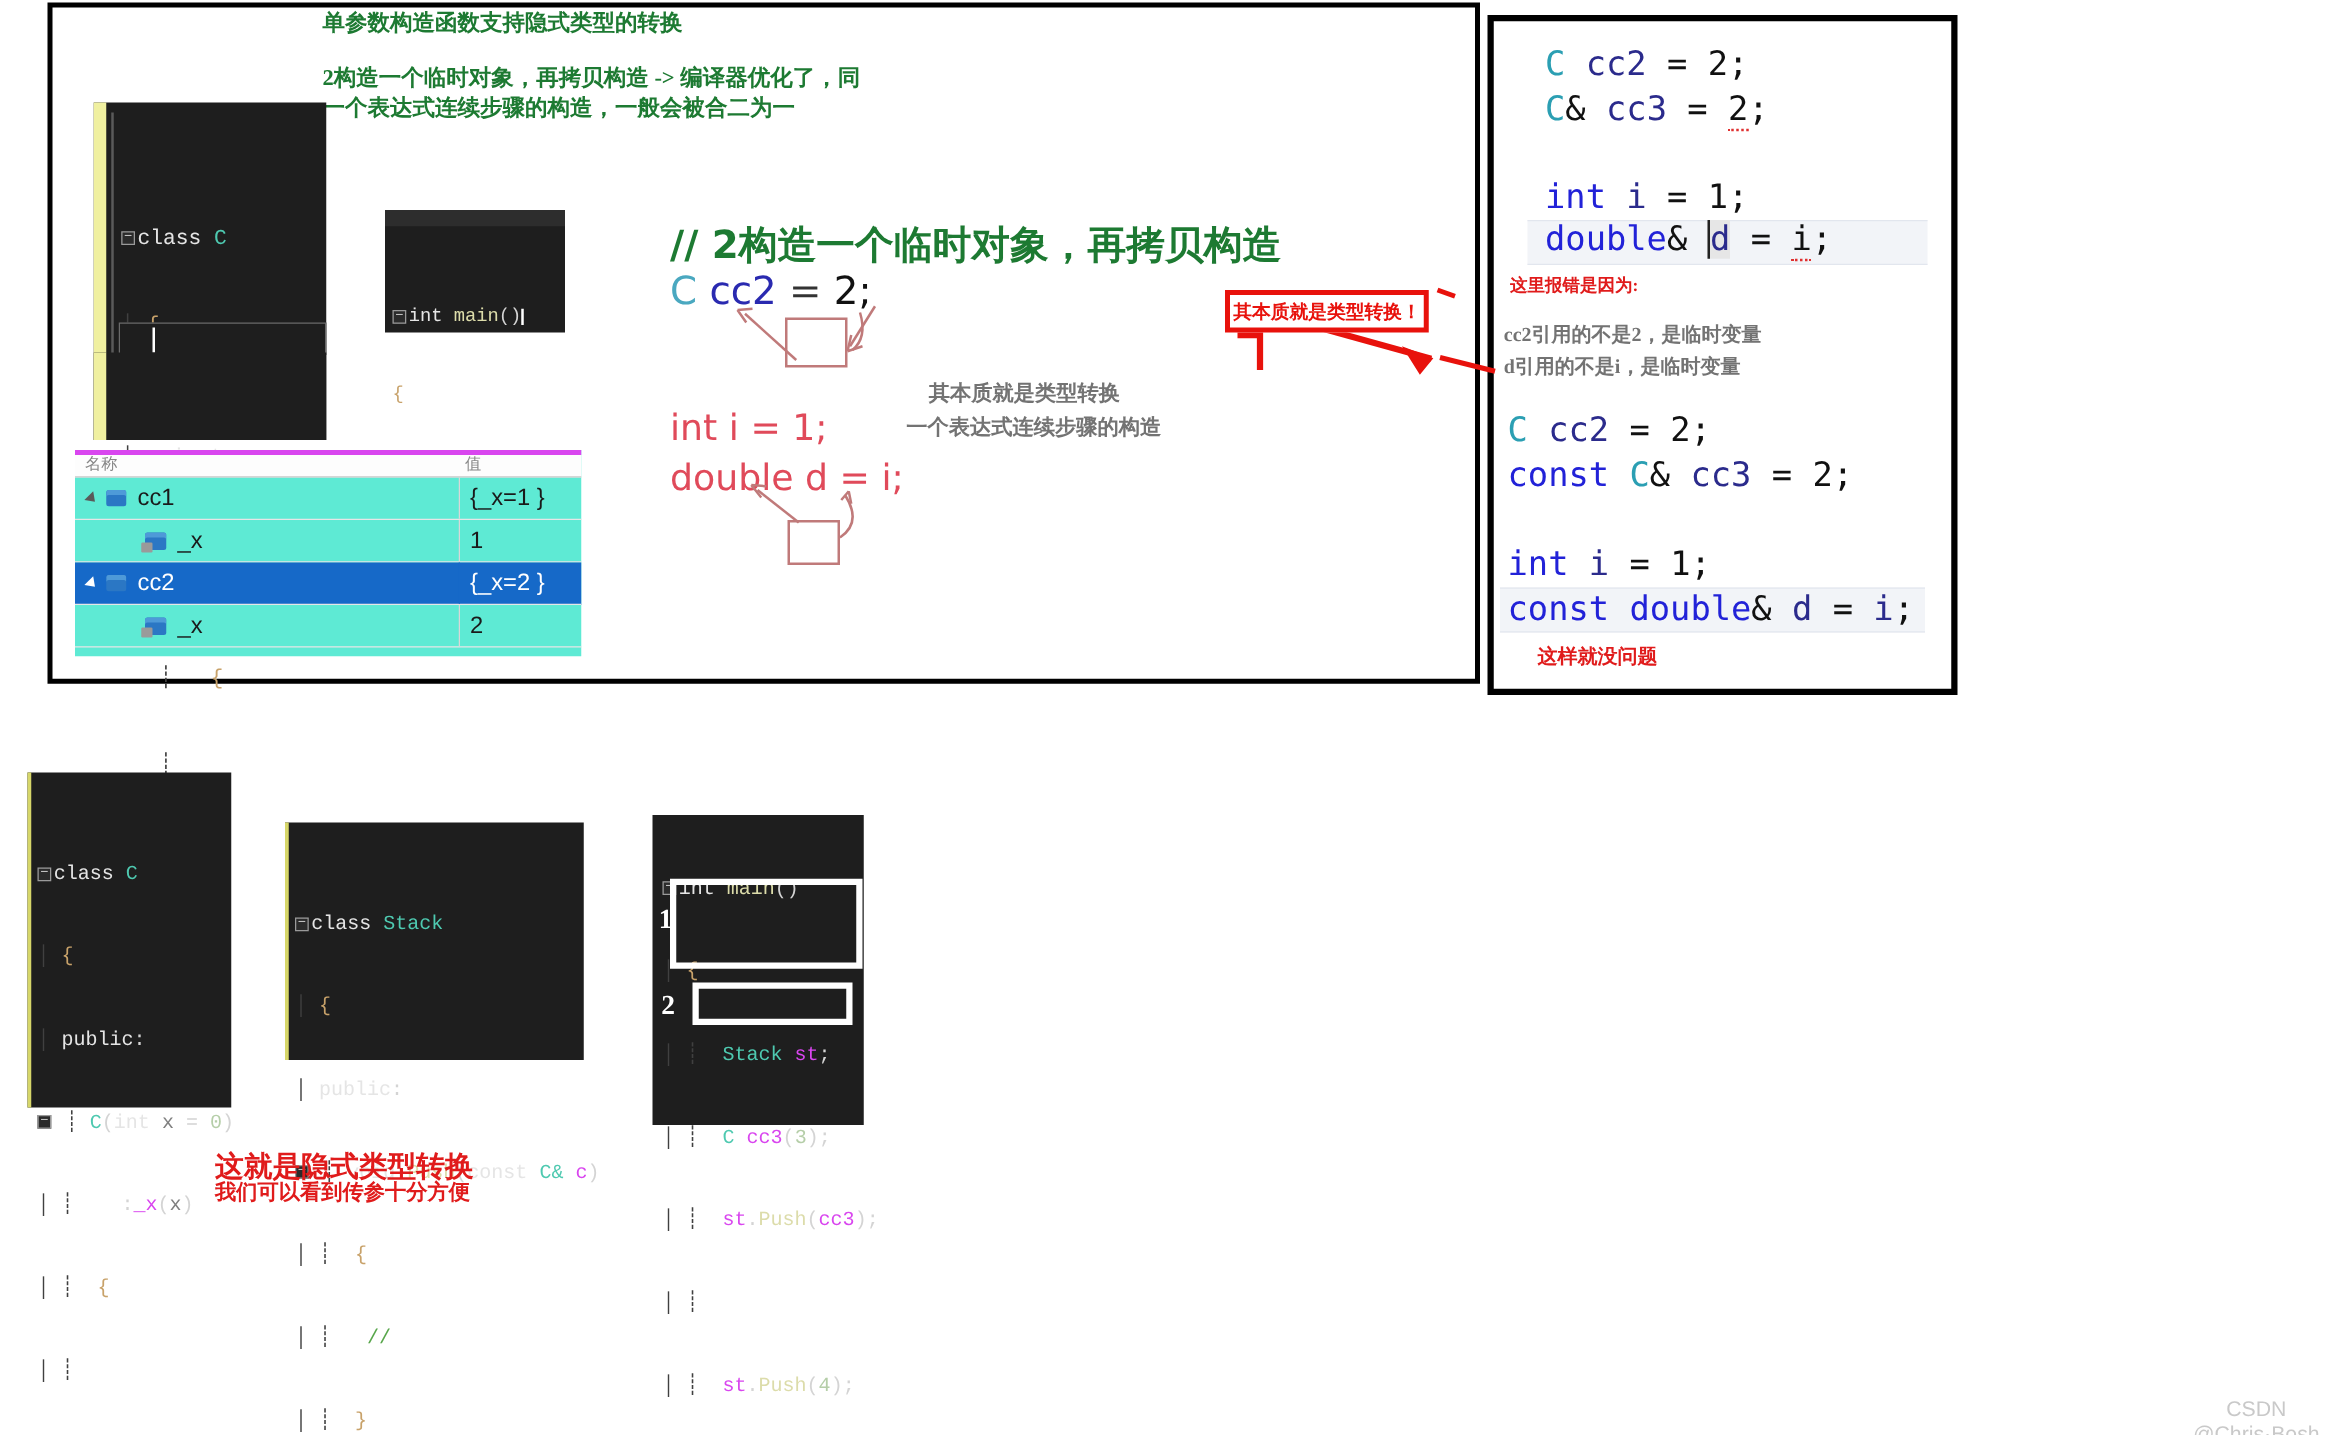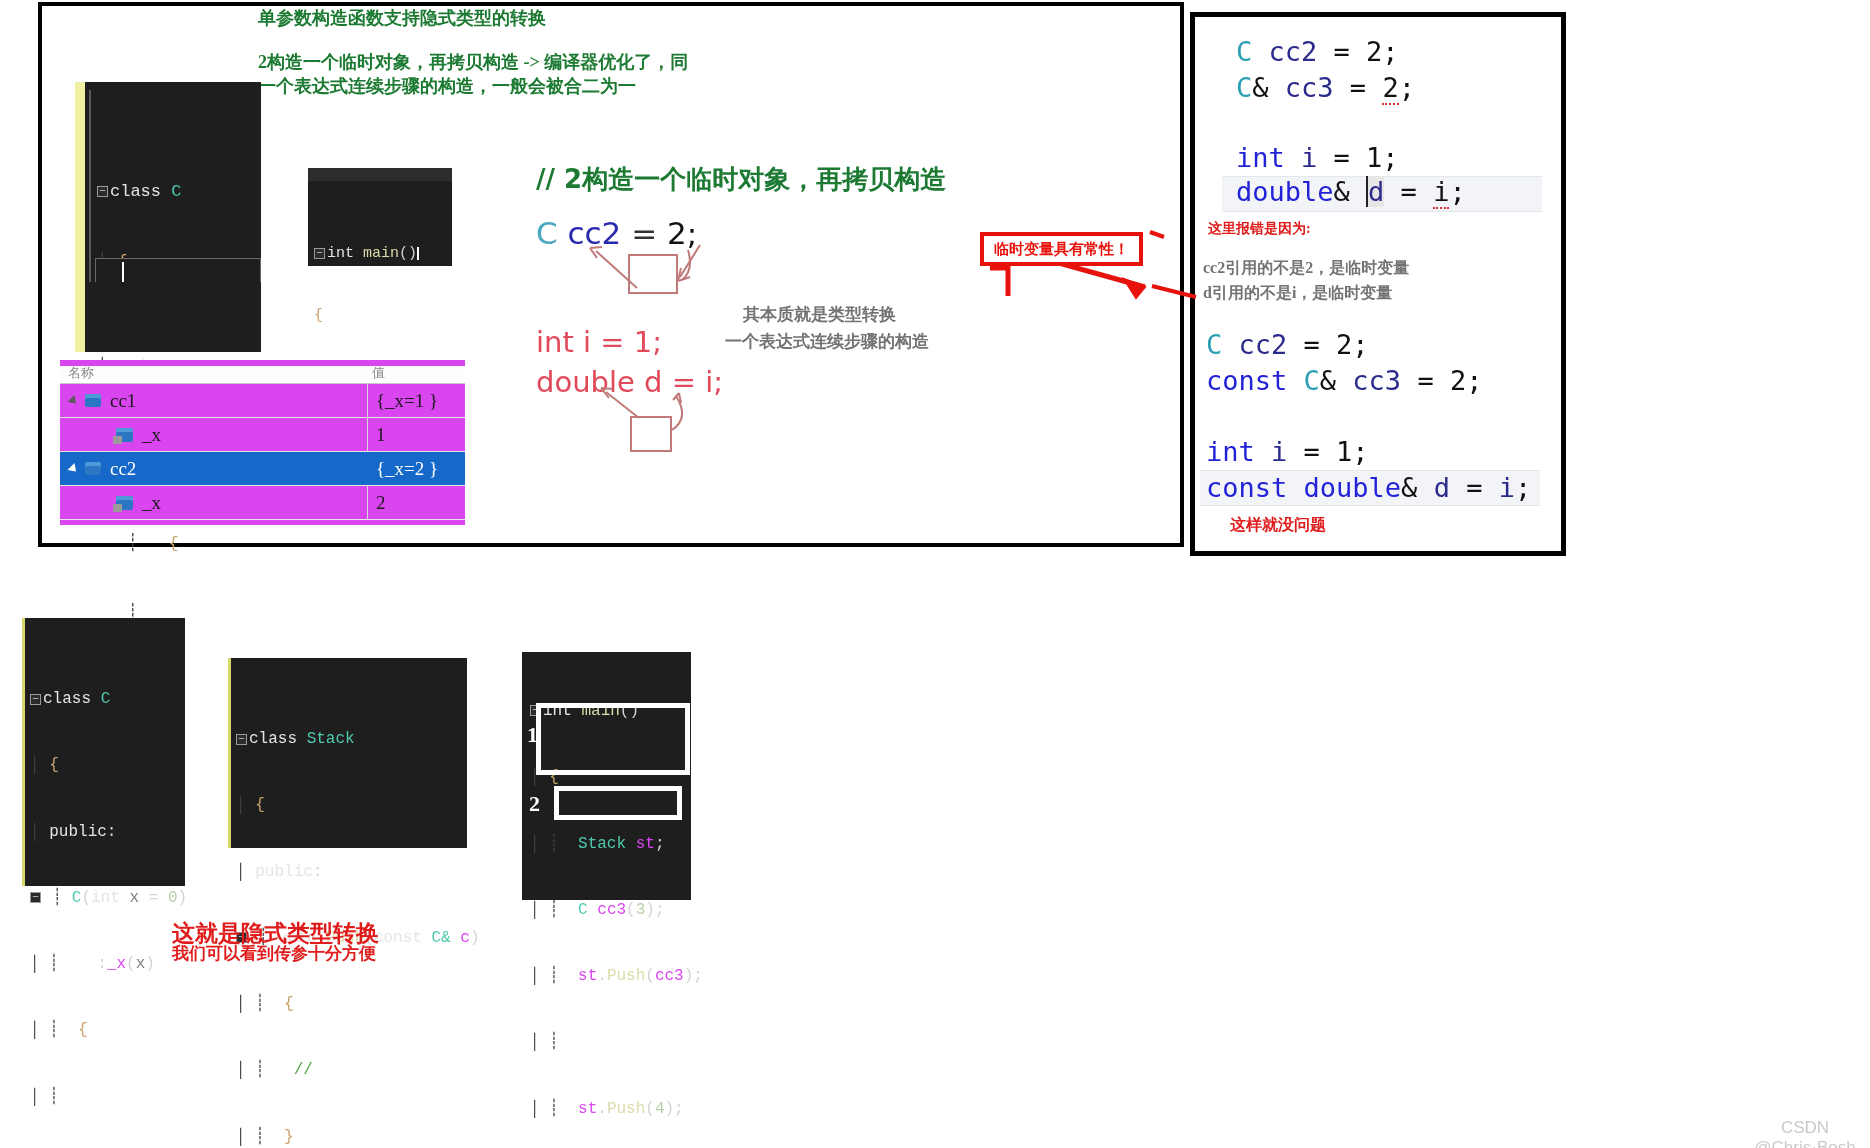--- a/index.html
+++ b/index.html
@@ -48,22 +48,22 @@
     vertical-align:middle; margin-right:2px;
   }
   .marginbar {
     position:absolute; left:0; top:0; bottom:0; width:10px;
     background:#f0f0a0;
   }
 
   
   #watch {
     left:60px; top:360px; width:405px; height:165px;
-    background:#d946ef; border-top:6px solid #d946ef;
-    font-family:Liberation Serif, serif; font-size:19px;
+    background:#5eead4; border-top:4px solid #d946ef;
+    font-family:Liberation Sans, sans-serif; font-size:19px;
     color:#1a1a1a;
   }
   .w-head { height:18px; border-bottom:1px solid #c8c8c8;
             position:relative; background:#fdfdfd; }
   .w-row  { display:flex; height:34px; align-items:center;
             border-bottom:1px solid #e6e6e6; position:relative; }
   .w-row.sel { background:#1669c8; color:#fff; }
   .w-name { flex:1; display:flex; align-items:center; padding-left:10px; }
   .w-val  { width:98px; border-left:1px solid #d8d8d8; padding-left:8px;
             height:100%; display:flex; align-items:center; }
@@ -208,37 +208,37 @@
 
   <div class="w-row">
     <div class="w-name indent">
       <span class="lockcube"></span>
       <span>_x</span>
     </div>
     <div class="w-val">2</div>
   </div>
 </div>
 
-<div class="abs hand" style="left:536px; top:162px; font-size:26px; color:#1d7a32; font-weight:bold;">//  2构造一个临时对象，再拷贝构造</div>
+<div class="abs hand" style="left:536px; top:175px; font-size:31px; color:#1d7a32; font-weight:bold;">//  2构造一个临时对象，再拷贝构造</div>
 
 <div class="abs hand" style="left:536px; top:215px; font-size:31px;">
   <span style="color:#4aa8c0;">C</span>
   <span style="color:#2a2ab0;">cc2</span>
   <span style="color:#333;">=</span>
   <span style="color:#111;">2;</span>
 </div>
 
 <div class="abs hand" style="left:536px; top:325px; font-size:29px; color:#e04a5a;">int i = 1;</div>
 <div class="abs hand" style="left:536px; top:365px; font-size:29px; color:#e04a5a;">double d = i;</div>
 
 <div class="abs black-note" style="left:725px; top:303px; font-size:17px;margin-left:18px;">其本质就是类型转换</div>
 <div class="abs black-note" style="left:725px; top:330px; font-size:17px;">一个表达式连续步骤的构造</div>
 
 <div class="abs" id="callout">
-  <span>临时变量具有常性！</span>
+  <span>其本质就是类型转换！</span>
 </div>
 
 <div class="abs" id="right-panel"></div>
 
 <div class="abs rcode" style="left:1236px; top:36px;">
   <span class="r-ct">C</span> <span class="r-id">cc2</span> <span class="r-pl">=</span> <span class="r-pl">2;</span>
 </div>
 <div class="abs rcode" style="left:1236px; top:72px;">
   <span class="r-ct">C</span><span class="r-pl">&amp;</span> <span class="r-id">cc3</span> <span class="r-pl">=</span> <span class="r-pl squiggle">2</span><span class="r-pl">;</span>
 </div>

